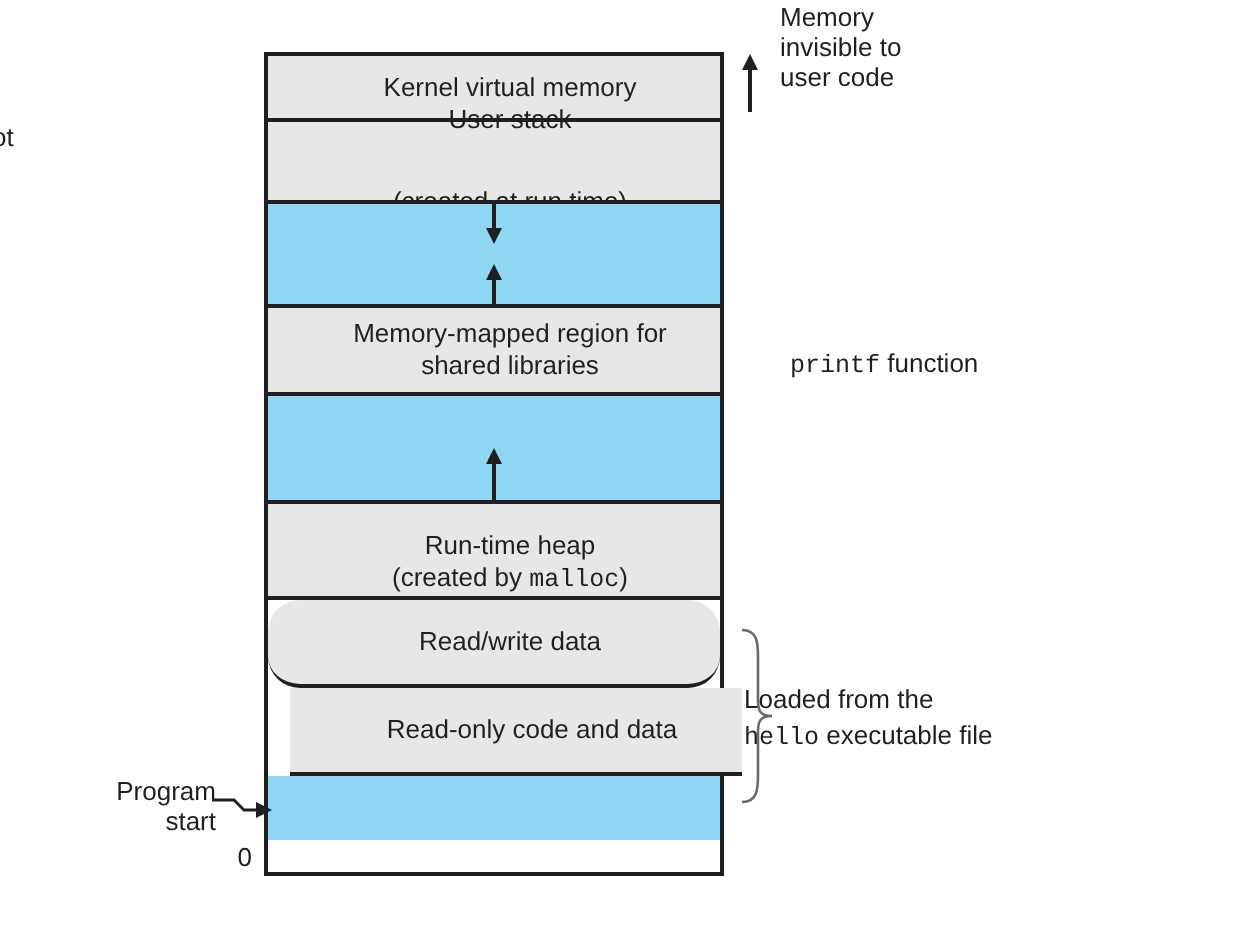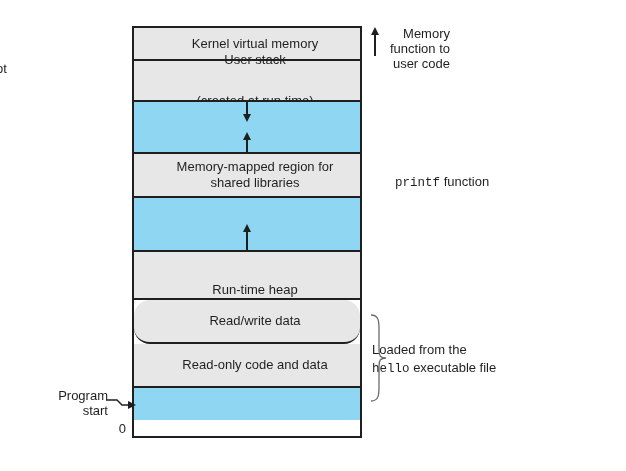--- a/index.html
+++ b/index.html
@@ -29,34 +29,34 @@
   .region:last-child{border-bottom:none;}
   .gray{background:var(--region-gray);padding-left:16px;}
   .blue{background:var(--region-blue);}
   .h-kernel{height:33px;}
   .h-stack{height:41px;gap:25px;}
   .h-gap1{height:52px;}
   .h-mmap{height:44px;}
   .h-gap2{height:54px;}
   .h-heap{height:48px;justify-content:flex-end;}
   .h-rw{height:44px;border-radius:16px;}
-  .h-ro{height:44px;}
+  .h-ro{height:44px;margin-left:11px;}
   .h-bottom{height:32px;}
 
   
   .varrow{position:absolute;left:50%;transform:translateX(-50%);display:flex;flex-direction:column;align-items:center;}
   .varrow .stem{width:2px;background:var(--ink);}
   .head-down{width:0;height:0;border-left:4.5px solid transparent;border-right:4.5px solid transparent;border-top:8px solid var(--ink);}
   .head-up{width:0;height:0;border-left:4.5px solid transparent;border-right:4.5px solid transparent;border-bottom:8px solid var(--ink);}
   .at-top{top:0;}
   .at-bottom{bottom:0;}
 
   
   .note{position:absolute;font-size:13px;line-height:15px;color:var(--ink);}
-  .note-mem{left:390px;top:26px;text-align:right;}
+  .note-mem{left:390px;top:1px;}
   .note-printf{left:375px;top:174px;line-height:16px;margin-left:20px;}
   .note-loaded{left:372px;top:341px;line-height:18px;}
   .note-progstart{left:40px;top:388px;width:68px;text-align:right;}
   .note-zero{left:110px;top:421px;width:16px;text-align:right;}
   .note-fragment{left:-4px;top:61px;}
   .annot-arrow{position:absolute;left:371px;top:27px;display:flex;flex-direction:column;align-items:center;}
   .annot-arrow .stem{width:1.5px;height:21px;background:var(--ink);}
   .svgpos{position:absolute;}
 </style>
 </head>
@@ -95,20 +95,21 @@
 
     <div class="region blue h-gap2">
       <div class="varrow at-bottom">
         <div class="head-up"></div>
         <div class="stem" style="height:18px;"></div>
       </div>
     </div>
 
     <div class="region gray h-heap">
       <div>Run-time heap</div>
+      <div><span>(created by </span><span class="mono">malloc</span><span>)</span></div>
     </div>
 
     <div class="region gray h-rw">
       <div>Read/write data</div>
     </div>
 
     <div class="region gray h-ro">
       <div>Read-only code and data</div>
     </div>
 
@@ -125,21 +126,21 @@
     <polyline points="0,4 11,4 16,9 23,9" fill="none" stroke="#1f1f1f" stroke-width="1.4"></polyline>
     <polygon points="22,5 30,9 22,13" fill="#1f1f1f"></polygon>
   </svg>
 
   <div class="annot-arrow">
     <div class="head-up"></div>
     <div class="stem"></div>
   </div>
   <div class="note note-mem">
     <div>Memory</div>
-    <div>function to</div>
+    <div>invisible to</div>
     <div>user code</div>
   </div>
 
   <div class="note note-printf">
     <span class="mono">printf</span><span> function</span>
   </div>
 
   <svg class="svgpos" style="left:371px;top:314px;" width="17" height="88" viewBox="0 0 17 88">
     <path d="M0,1 C8,1 8,8 8,15 L8,36 C8,42 9.5,44 15,44 C9.5,44 8,46 8,52 L8,73 C8,80 8,87 0,87" fill="none" stroke="#6b6b6b" stroke-width="1.3" stroke-linecap="round"></path>
   </svg>

